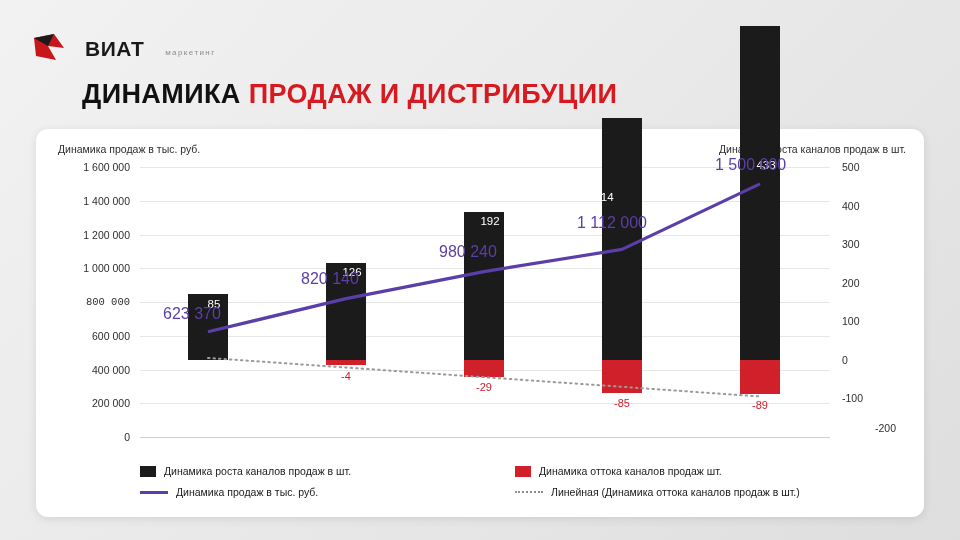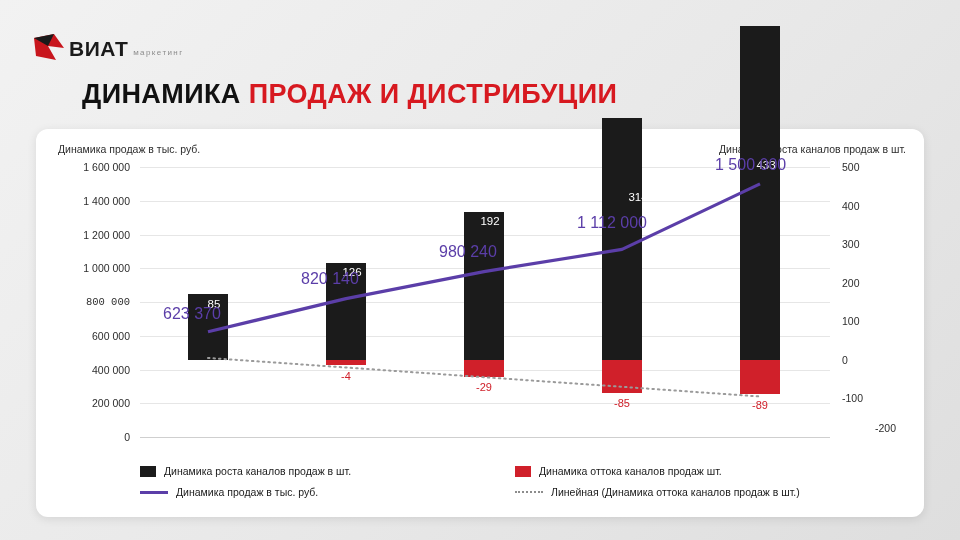--- a/index.html
+++ b/index.html
@@ -15,21 +15,21 @@
     position: relative;
   }
 
   
   .logo {
     position: absolute;
     left: 34px;
     top: 34px;
     display: flex;
     align-items: flex-end;
-    gap: 5px;
+    gap: 21px;
   }
   .logo-mark {
     width: 30px;
     height: 26px;
     position: relative;
   }
   .logo-text {
     font-size: 21px;
     font-weight: bold;
     color: #1a1a1a;
@@ -257,21 +257,21 @@
 
     <div class="bar-growth" style="left:48px;  top:127.3px; height:65.5px;"></div>
     <div class="bar-growth" style="left:186px; top:95.7px;  height:97.1px;"></div>
     <div class="bar-growth" style="left:324px; top:44.9px;  height:148px;"></div>
     <div class="bar-growth" style="left:462px; top:-49.2px; height:242px;"></div>
     <div class="bar-growth" style="left:600px; top:-140.9px;height:333.7px;"></div>
 
     <div class="bar-label-inside" style="left:48px;  top:131px;">85</div>
     <div class="bar-label-inside" style="left:186px; top:99px;">126</div>
     <div class="bar-label-inside" style="left:324px; top:48px;">192</div>
-    <div class="bar-label-inside" style="left:472px; top:24px;">314</div>
+    <div class="bar-label-inside" style="left:438px; top:24px;">314</div>
     <div class="bar-label-inside" style="left:600px; top:-8px;">433</div>
 
     <div class="bar-outflow" style="left:186px; top:192.85px; height:5.5px;"></div>
     <div class="bar-outflow" style="left:324px; top:192.85px; height:17px;"></div>
     <div class="bar-outflow" style="left:462px; top:192.85px; height:32.8px;"></div>
     <div class="bar-outflow" style="left:600px; top:192.85px; height:34.3px;"></div>
 
     <div class="bar-label-outflow" style="left:176px; top:203px;">-4</div>
     <div class="bar-label-outflow" style="left:314px; top:214px;">-29</div>
     <div class="bar-label-outflow" style="left:452px; top:230px;">-85</div>

